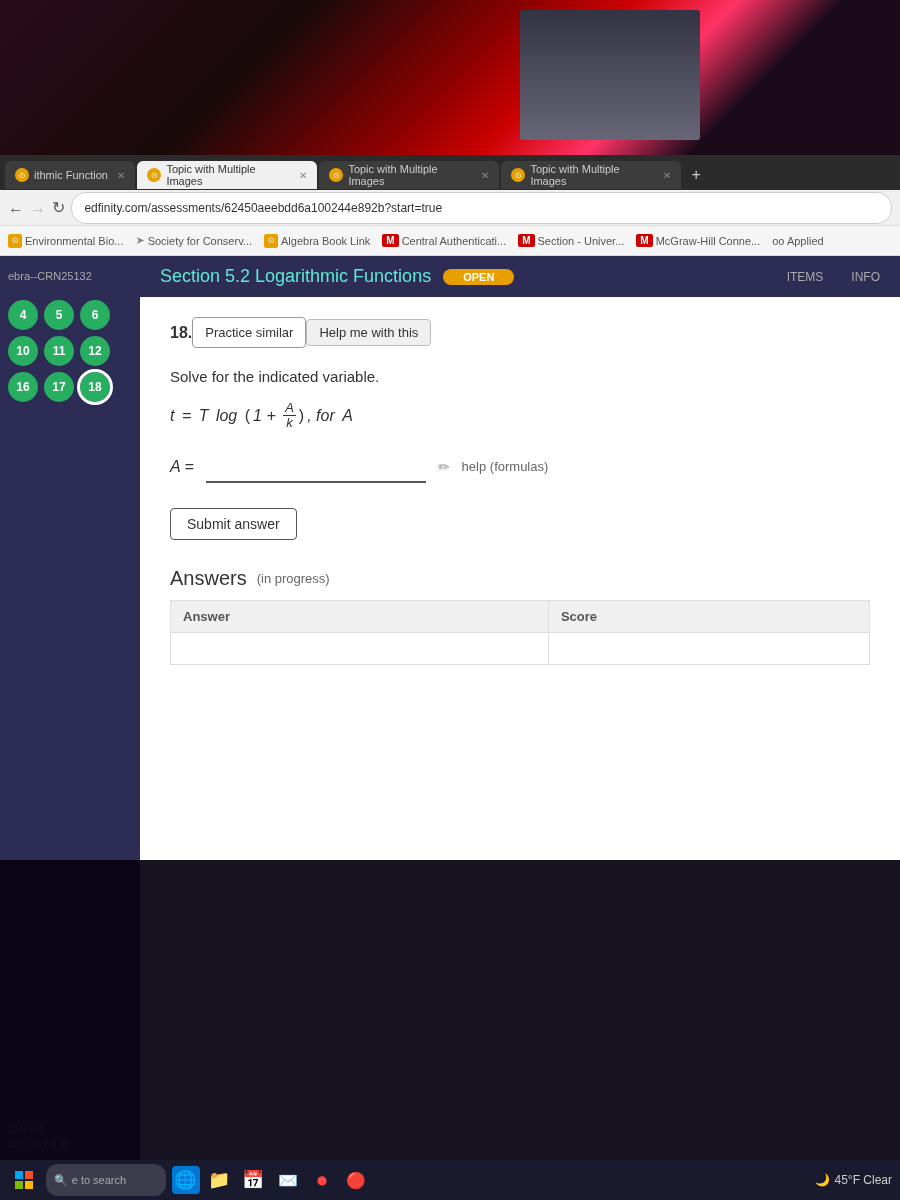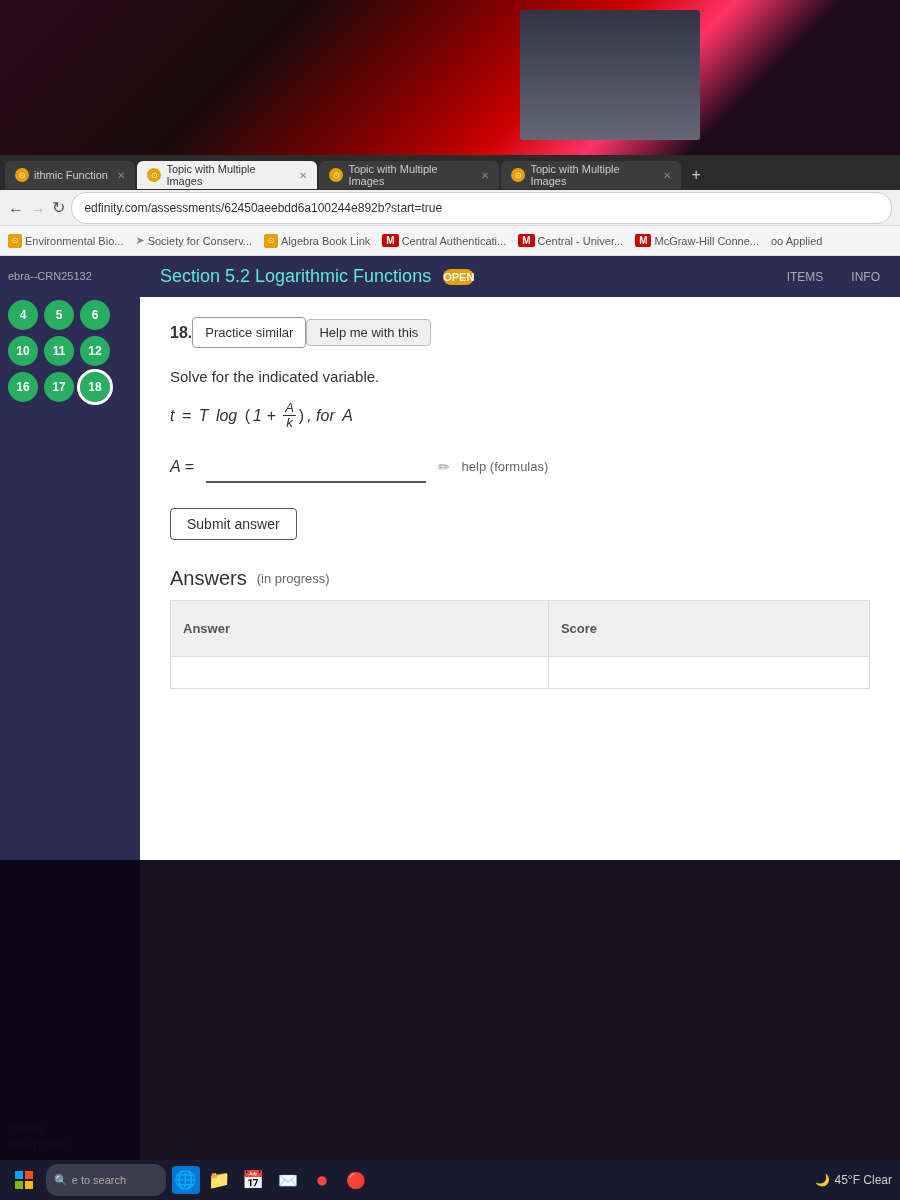--- a/index.html
+++ b/index.html
@@ -200,21 +200,21 @@
     .section-title {
       font-size: 18px;
       font-weight: normal;
       color: #5eead4;
     }
     .open-badge {
       background: #e8a000;
       color: white;
       font-size: 11px;
       font-weight: bold;
-      padding: 2px 0;
+      padding: 2px 20px;
       border-radius: 10px;
     }
     .section-header-right {
       margin-left: auto;
       display: flex;
       gap: 28px;
       font-size: 12px;
       color: #aaa;
     }
 
@@ -326,21 +326,21 @@
       color: #666;
     }
 
     .answers-table {
       width: 100%;
       border-collapse: collapse;
     }
     .answers-table th {
       background: #f0f0f0;
       border: 1px solid #ddd;
-      padding: 20px 12px;
+      padding: 8px 12px;
       font-size: 13px;
       text-align: left;
       color: #555;
     }
     .answers-table td {
       border: 1px solid #ddd;
       padding: 8px 12px;
       font-size: 13px;
     }
 
@@ -469,21 +469,21 @@
   <div class="bookmark-item">
     <div class="bookmark-icon">⊙</div>
     <span>Algebra Book Link</span>
   </div>
   <div class="bookmark-item">
     <span style="background:#c00; color:white; padding:1px 4px; border-radius:2px; font-size:10px; font-weight:bold;">M</span>
     <span>Central Authenticati...</span>
   </div>
   <div class="bookmark-item">
     <span style="background:#c00; color:white; padding:1px 4px; border-radius:2px; font-size:10px; font-weight:bold;">M</span>
-    <span>Central - Univer...</span>
+    <span>Section - Univer...</span>
   </div>
   <div class="bookmark-item">
     <span style="background:#c00; color:white; padding:1px 4px; border-radius:2px; font-size:10px; font-weight:bold;">M</span>
     <span>McGraw-Hill Conne...</span>
   </div>
   <div class="bookmark-item">
     <span>oo Applied</span>
   </div>
 </div>
 

